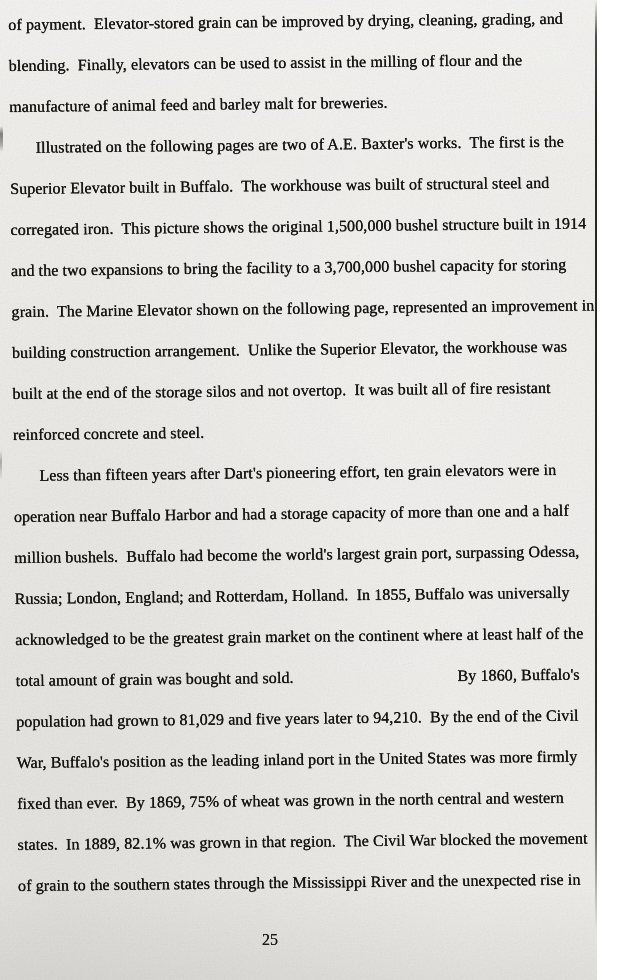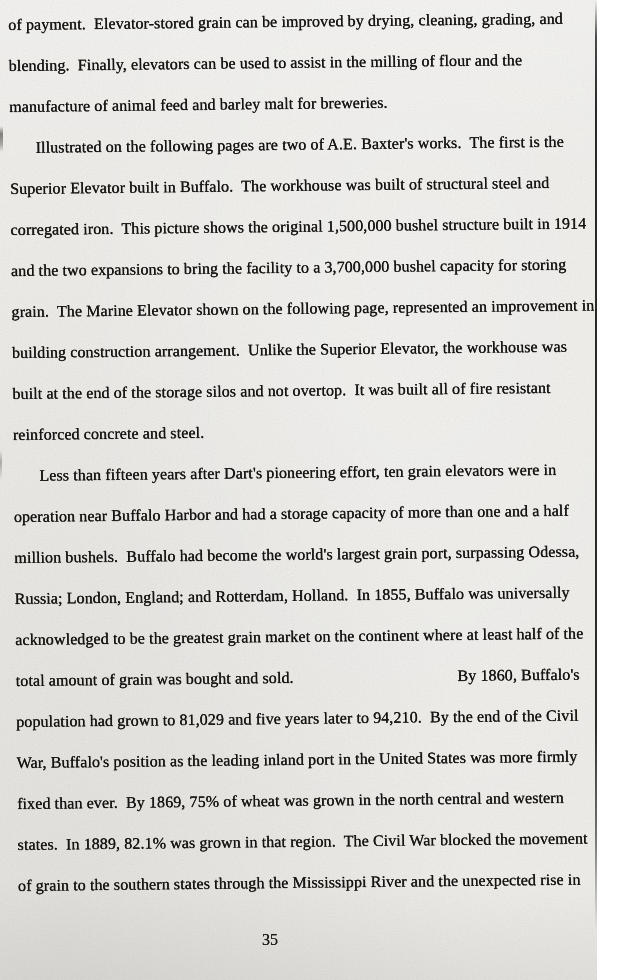--- a/index.html
+++ b/index.html
@@ -132,19 +132,19 @@
     <div class="line"><span class="fit">Russia; London, England; and Rotterdam, Holland.  In 1855, Buffalo was universally</span></div>
     <div class="line"><span class="fit">acknowledged to be the greatest grain market on the continent where at least half of the</span></div>
     <div class="line split"><span class="fit">total amount of grain was bought and sold.</span><span class="t2">By 1860, Buffalo's</span></div>
     <div class="line"><span class="fit">population had grown to 81,029 and five years later to 94,210.  By the end of the Civil</span></div>
     <div class="line"><span class="fit">War, Buffalo's position as the leading inland port in the United States was more firmly</span></div>
     <div class="line"><span class="fit">fixed than ever.  By 1869, 75% of wheat was grown in the north central and western</span></div>
     <div class="line"><span class="fit">states.  In 1889, 82.1% was grown in that region.  The Civil War blocked the movement</span></div>
     <div class="line"><span class="fit">of grain to the southern states through the Mississippi River and the unexpected rise in</span></div>
   </div>
 
-  <div class="page-number">35</div>
+  <div class="page-number">25</div>
 
   <div class="edge-right"></div>
   <div class="speck s1"></div>
   <div class="speck s2"></div>
 
 </div>
 
 </body></html>

